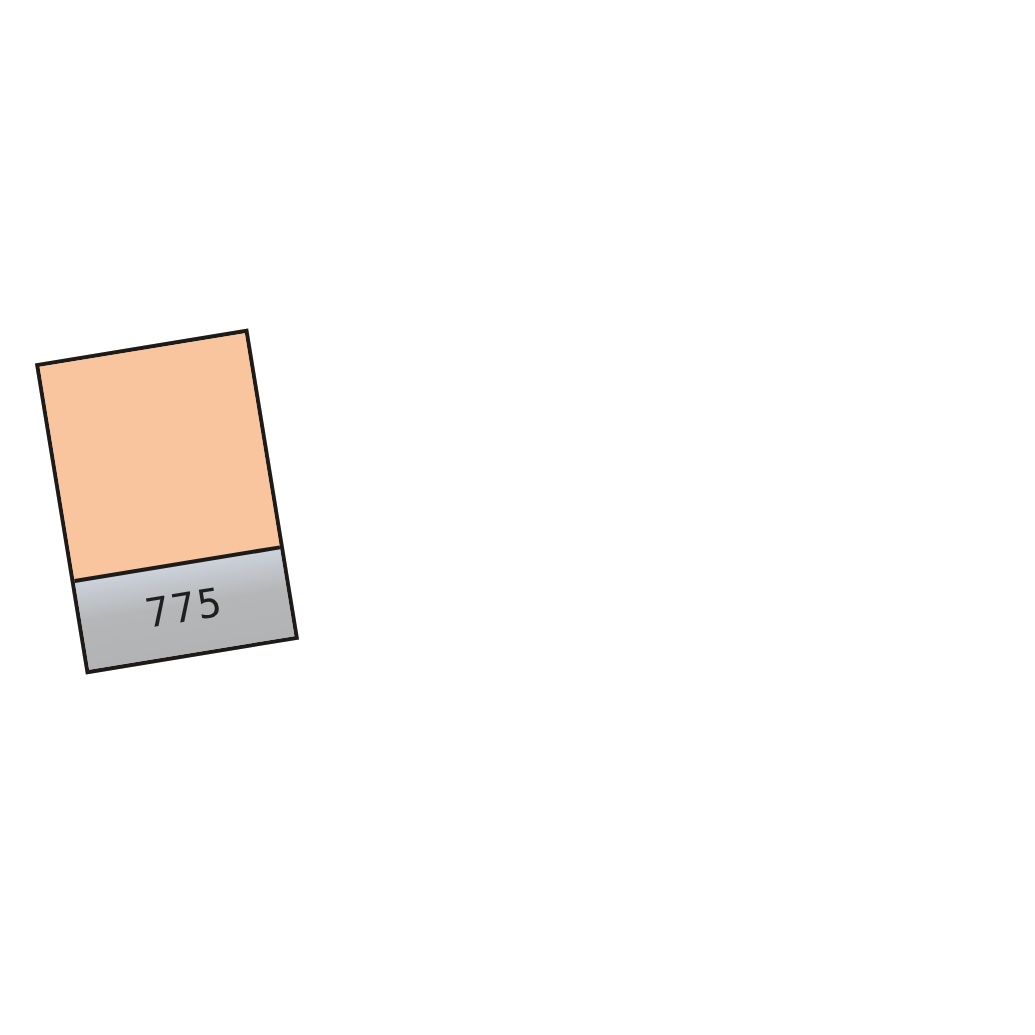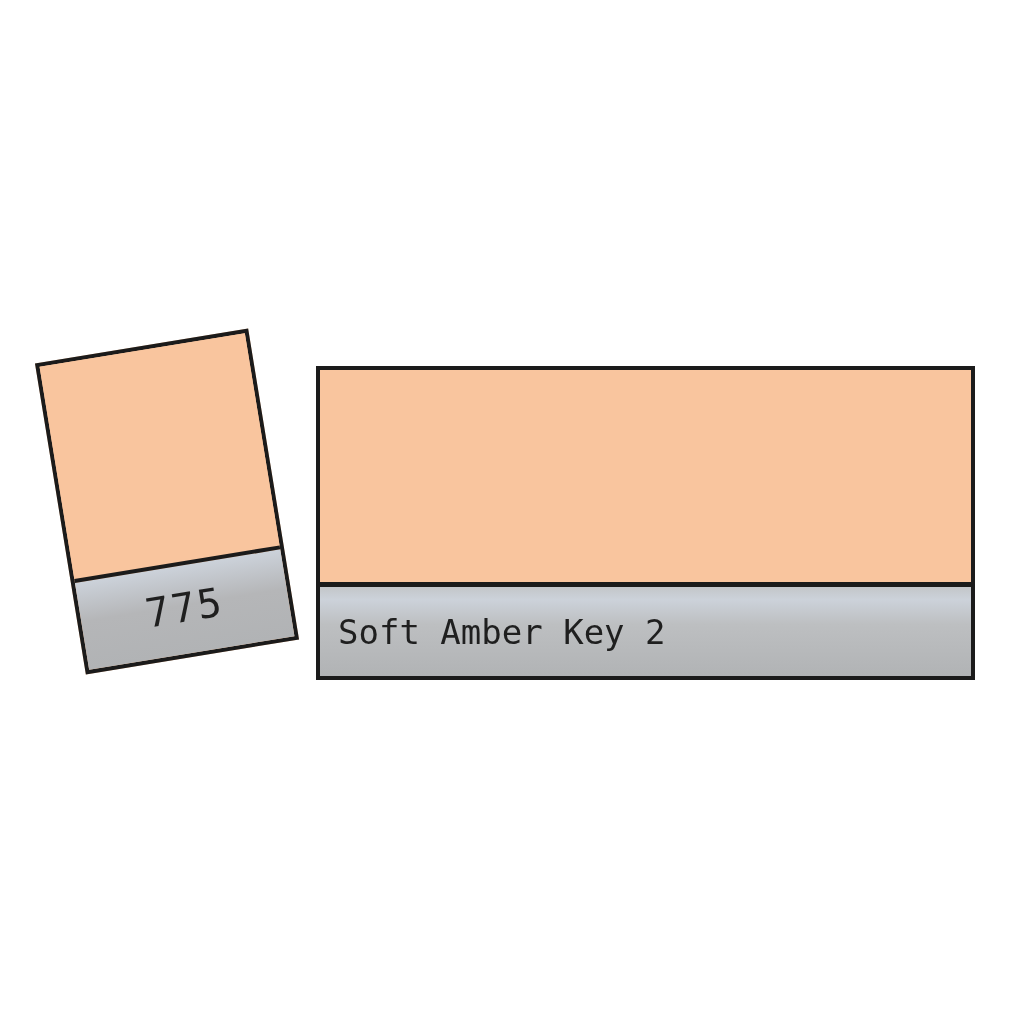--- a/index.html
+++ b/index.html
@@ -100,20 +100,14 @@
 
 <div class="stage">
 
   <div class="swatch-card">
     <div class="color-area"></div>
     <div class="label-band">
       <span class="code-text">775</span>
     </div>
   </div>
 
-  <div class="swatch-strip">
-    <div class="color-area"></div>
-    <div class="name-band">
-      <span class="name-text">Soft Amber Key 2</span>
-    </div>
-  </div>
 
 </div>
 
 </body></html>

